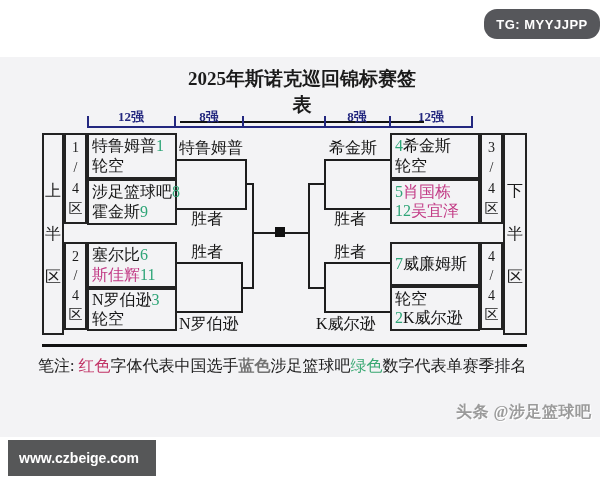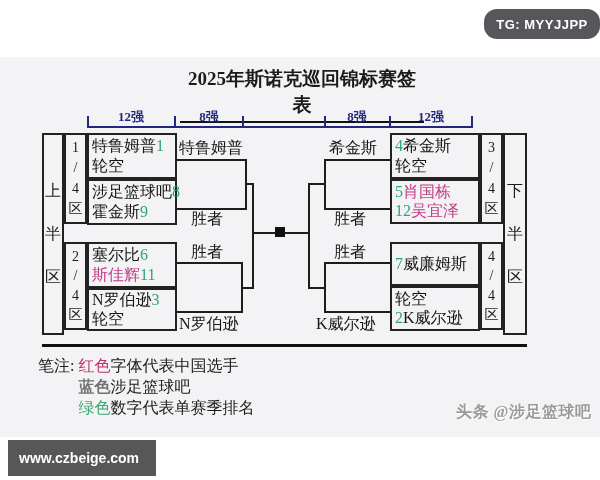--- a/index.html
+++ b/index.html
@@ -40,21 +40,21 @@
   
   .adv{position:absolute;font-size:16px;line-height:1;white-space:nowrap;color:#161616;}
   
   .ln{position:absolute;background:#1d1d1d;}
   .sq{position:absolute;left:275px;top:227px;width:10px;height:10px;background:#111;}
   
   .divider{position:absolute;left:42px;top:344px;width:485px;height:3px;background:#111;}
   
   .legend{position:absolute;left:38px;top:355px;display:flex;font-size:16px;line-height:21px;}
   .legend .lab{margin-right:4px;}
-  .legend .items{display:flex;flex-direction:column;}
+  .legend .items{display:flex;flex-direction:row;}
 </style>
 </head>
 <body>
 
 <div id="stage">
 
   <div id="card"></div>
 
   <div class="tg-badge">TG: MYYJJPP</div>
 

